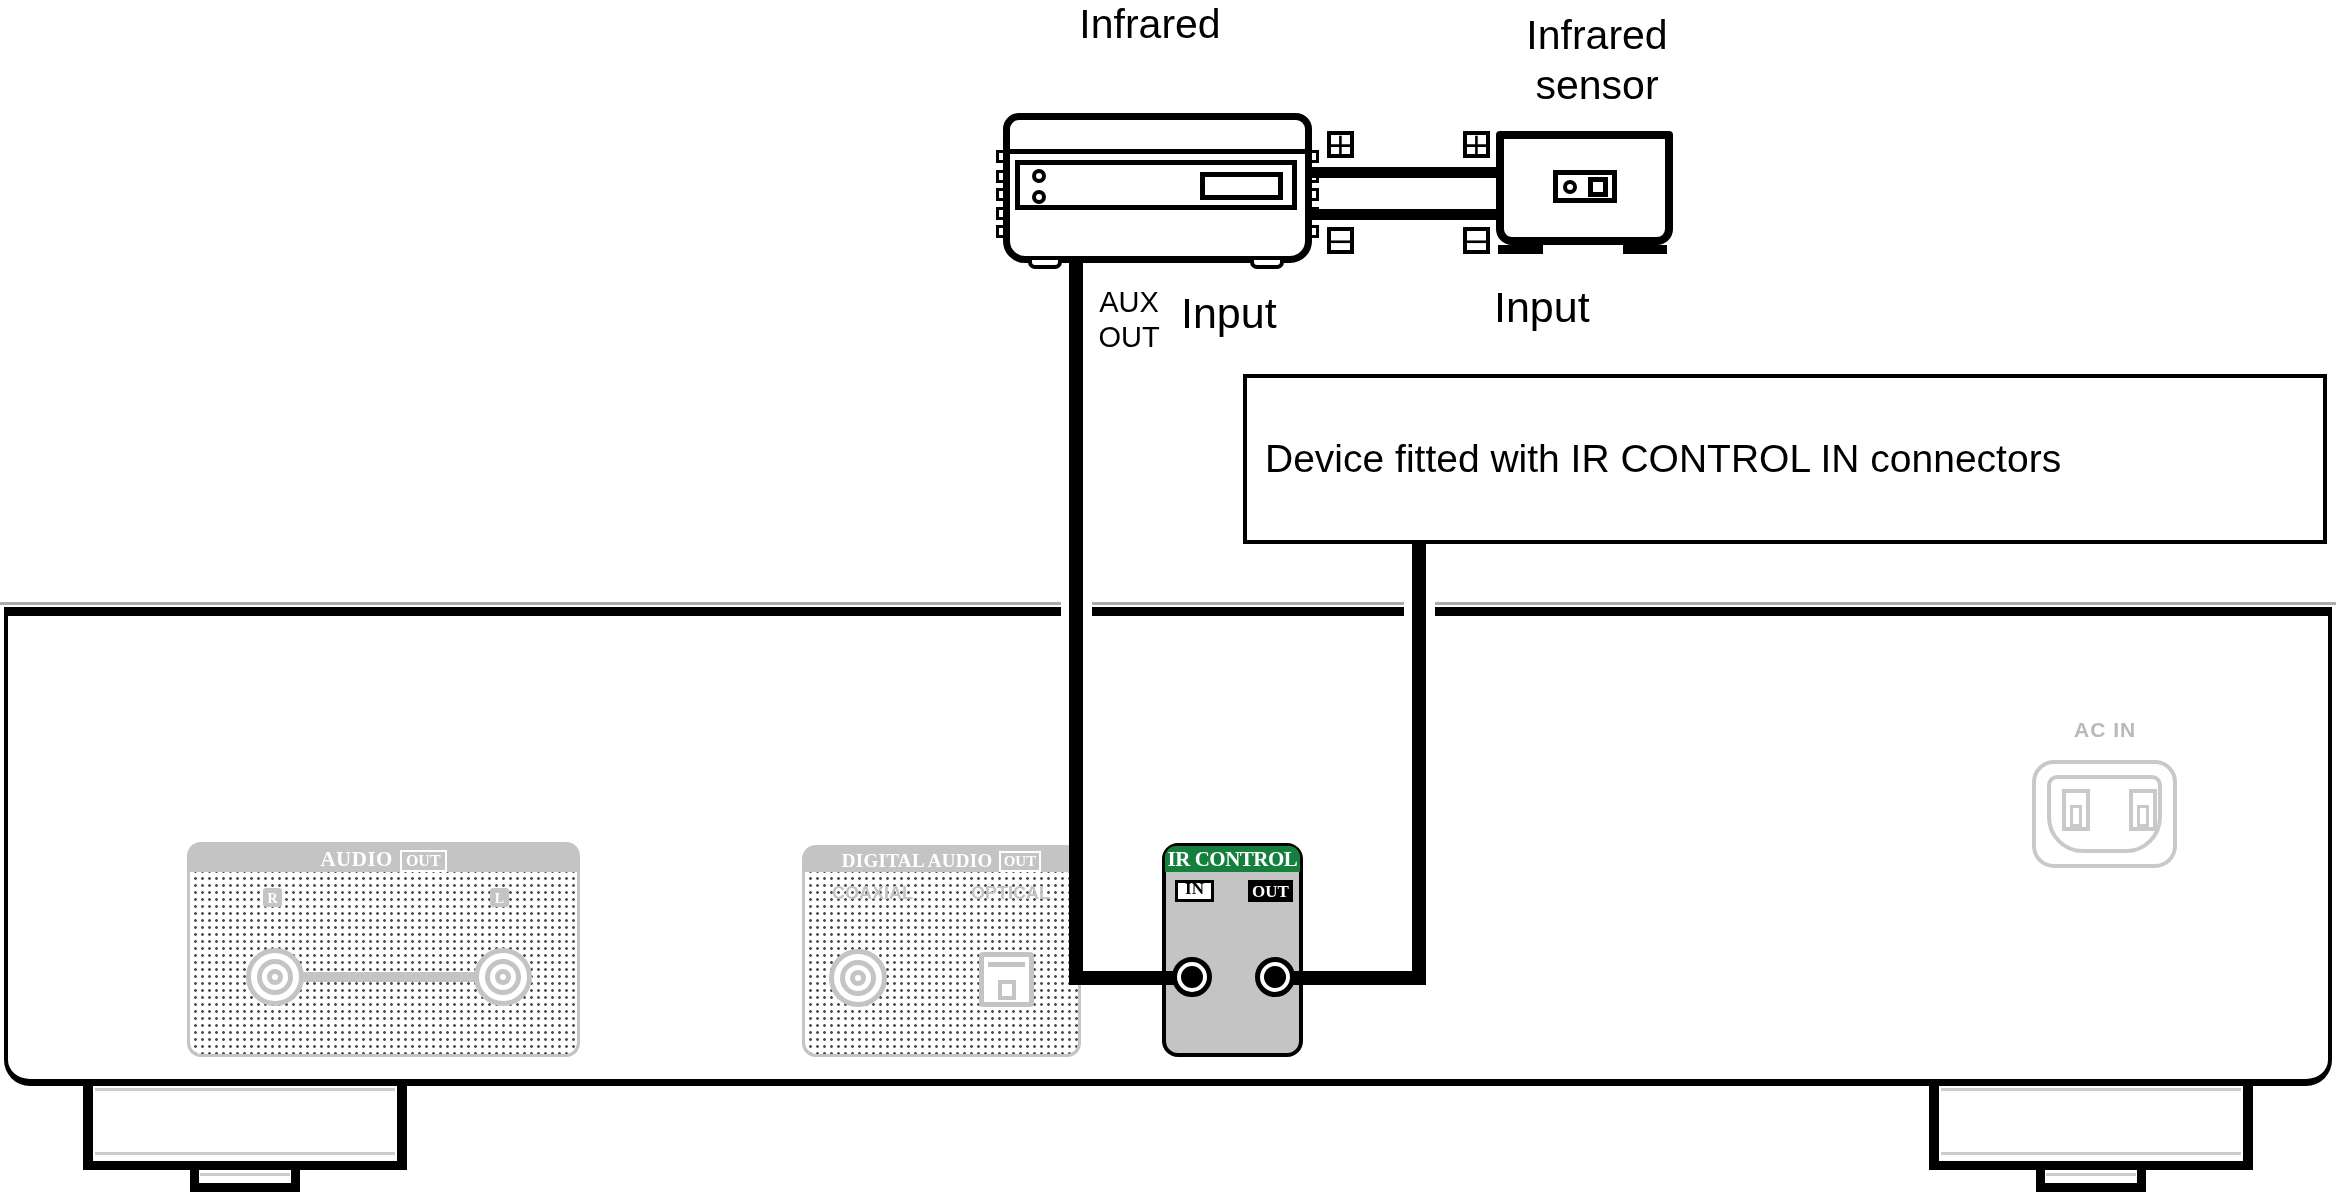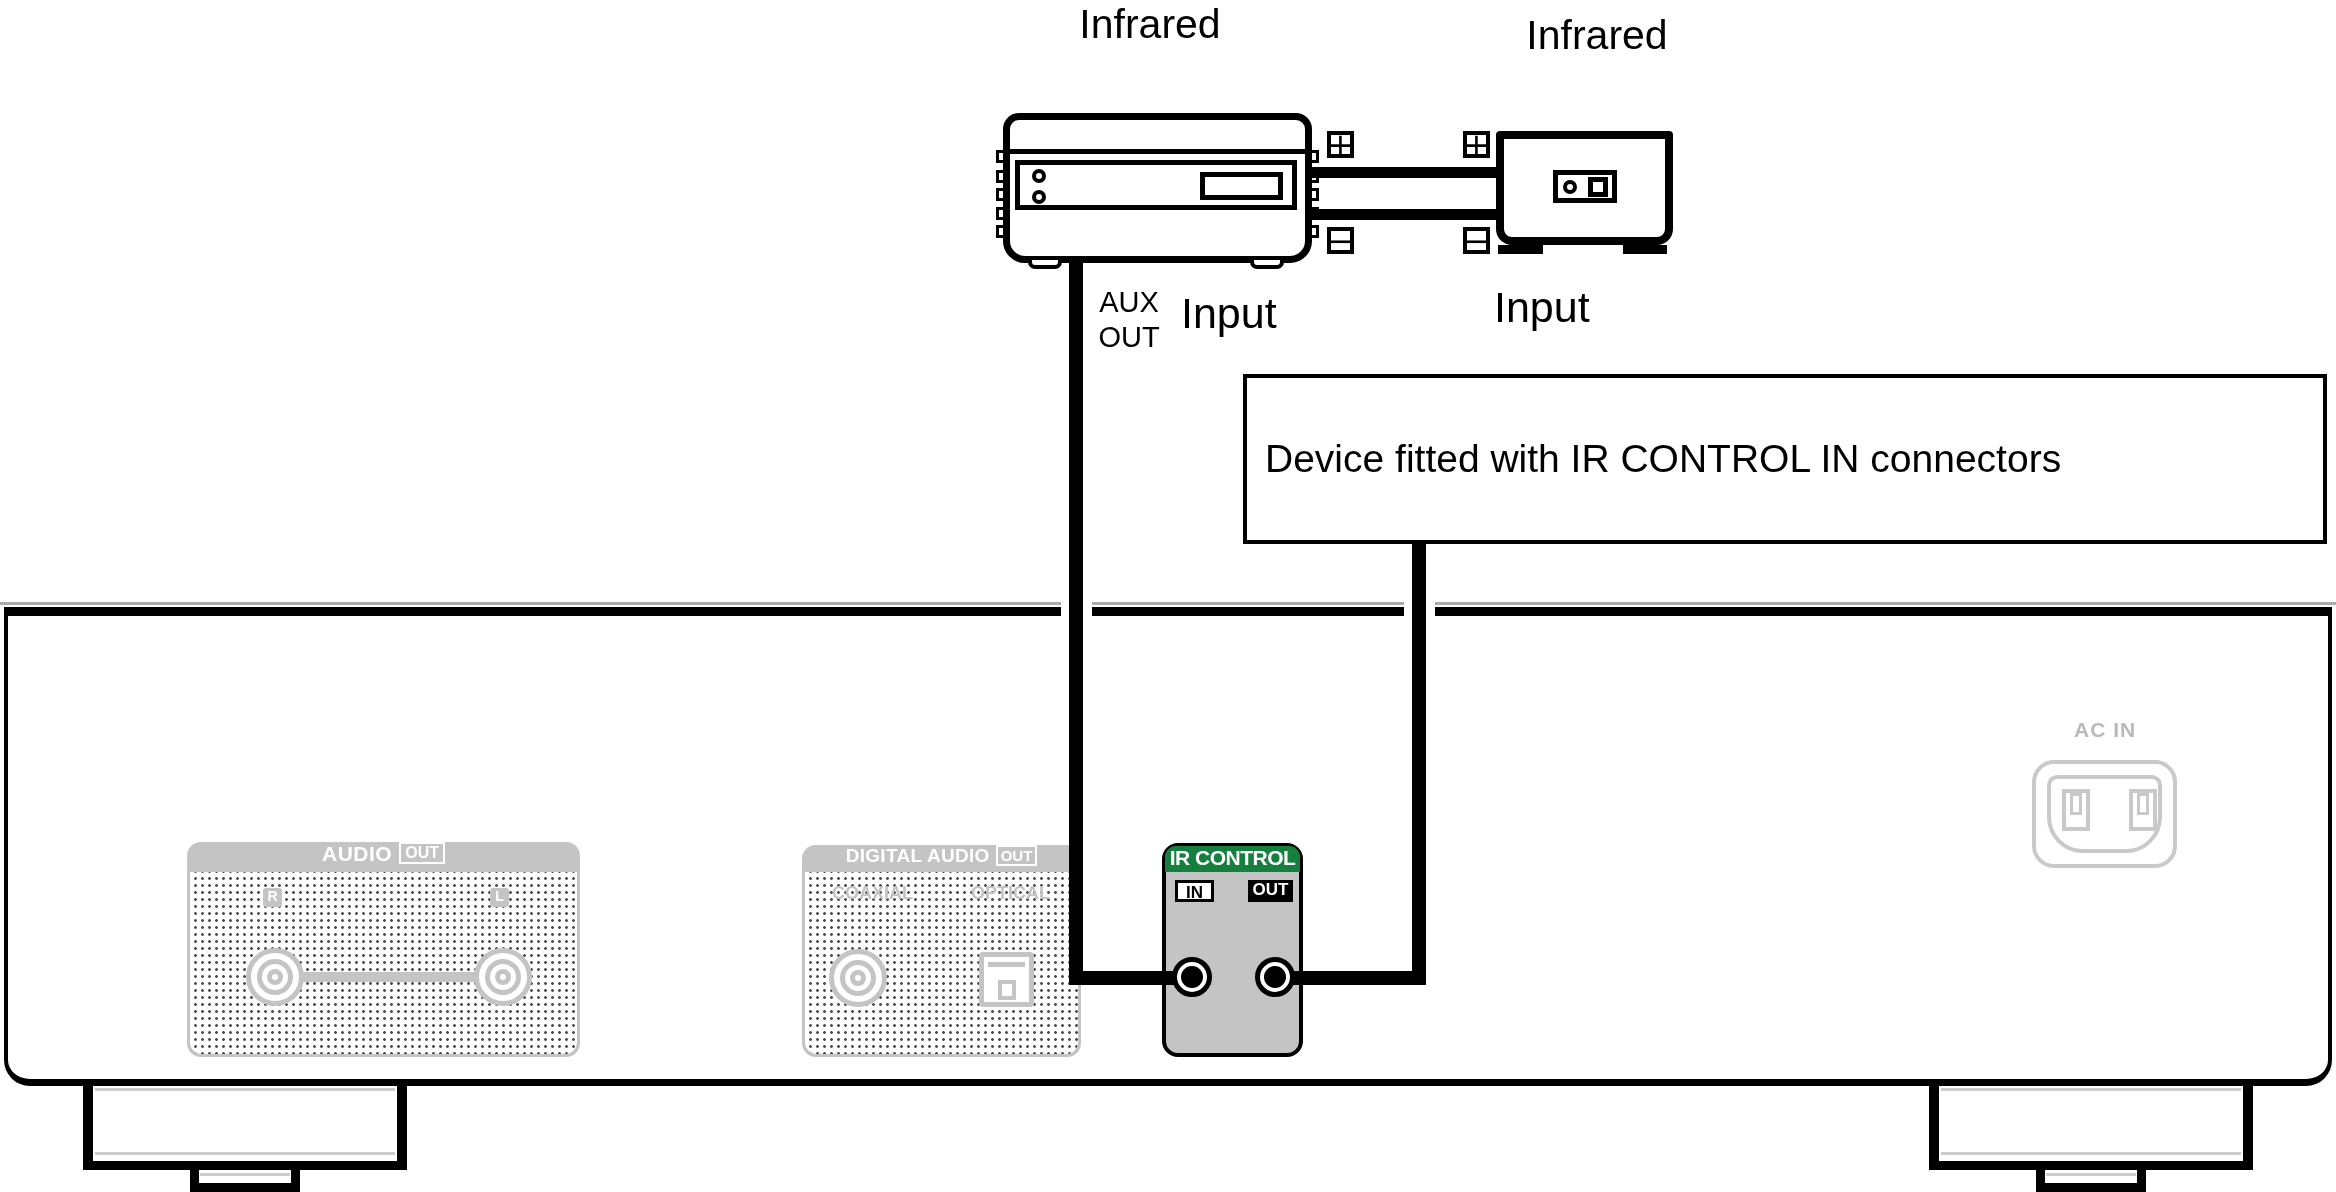--- a/index.html
+++ b/index.html
@@ -1,20 +1,20 @@
 <!DOCTYPE html>
 <html><head>
 <meta charset="utf-8">
 <style>
   html,body{margin:0;padding:0;background:#fff;}
   *{box-sizing:border-box;}
   .stage{position:relative;width:2336px;height:1192px;background:#fff;overflow:hidden;
          font-family:"Liberation Sans","DejaVu Sans",sans-serif;color:#000;}
   .abs{position:absolute;}
-  .center{display:flex;align-items:flex-start;justify-content:center;}
+  .center{display:flex;align-items:flex-end;justify-content:center;font-family:Liberation Serif, serif;}
   .dots{background-color:#fff;
         background-image:radial-gradient(circle,#4e4e4e 1.3px,transparent 1.5px);
         background-size:7px 7px;background-position:2px 3px;}
   .graystroke{border:4px solid #c9c9c9;background:#fff;}
   .ring{border-radius:50%;background:#fff;display:flex;align-items:center;justify-content:center;}
   .polbox{width:27px;height:27px;border:4px solid #000;background:#fff;
           font-size:32px;line-height:1;display:flex;align-items:center;justify-content:center;
           font-family:"DejaVu Sans",sans-serif;}
   .cable{background:#000;}
   .tab{width:10px;height:13px;border:3px solid #000;background:#fff;}
@@ -174,20 +174,21 @@
     </div>
     <div class="abs" style="left:-6px;top:106px;width:45px;height:9px;background:#000;"></div>
     <div class="abs" style="left:119px;top:106px;width:44px;height:9px;background:#000;"></div>
   </div>
 
   <div class="abs" style="left:1005px;top:0px;width:290px;text-align:center;font-size:41px;line-height:48px;">
     <div>Infrared</div>
   </div>
   <div class="abs" style="left:1477px;top:10px;width:240px;text-align:center;font-size:41px;line-height:50px;">
     <div>Infrared</div>
+    <div>sensor</div>
   </div>
 
   <div class="abs" style="left:1088px;top:285px;width:82px;text-align:center;font-size:29px;line-height:35px;">
     <div>AUX</div>
     <div>OUT</div>
   </div>
   <div class="abs" style="left:1181px;top:289px;font-size:43px;">Input</div>
   <div class="abs" style="left:1494px;top:283px;font-size:43px;">Input</div>
 
 </div>

